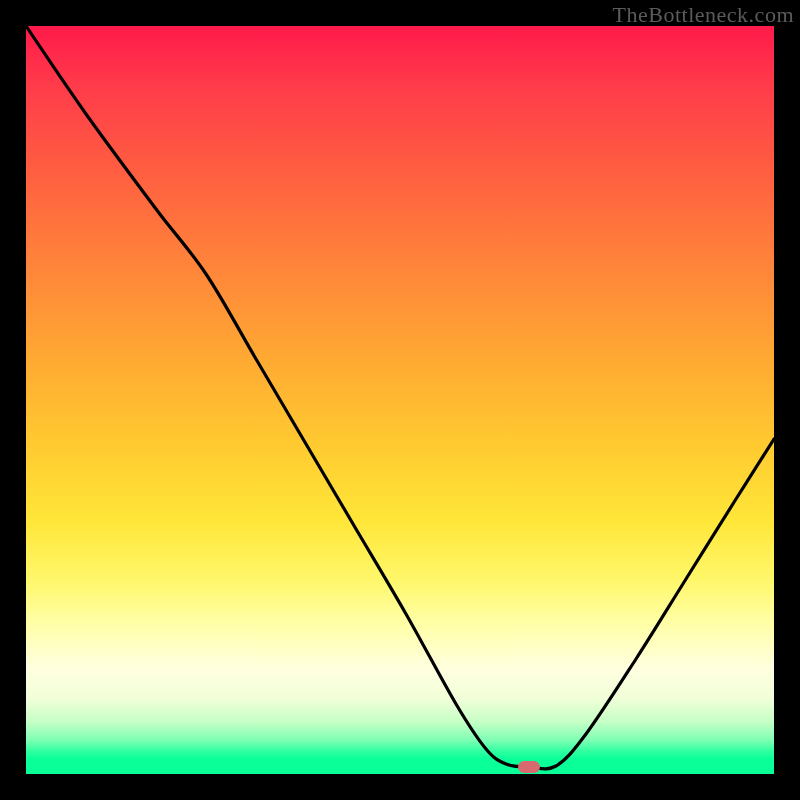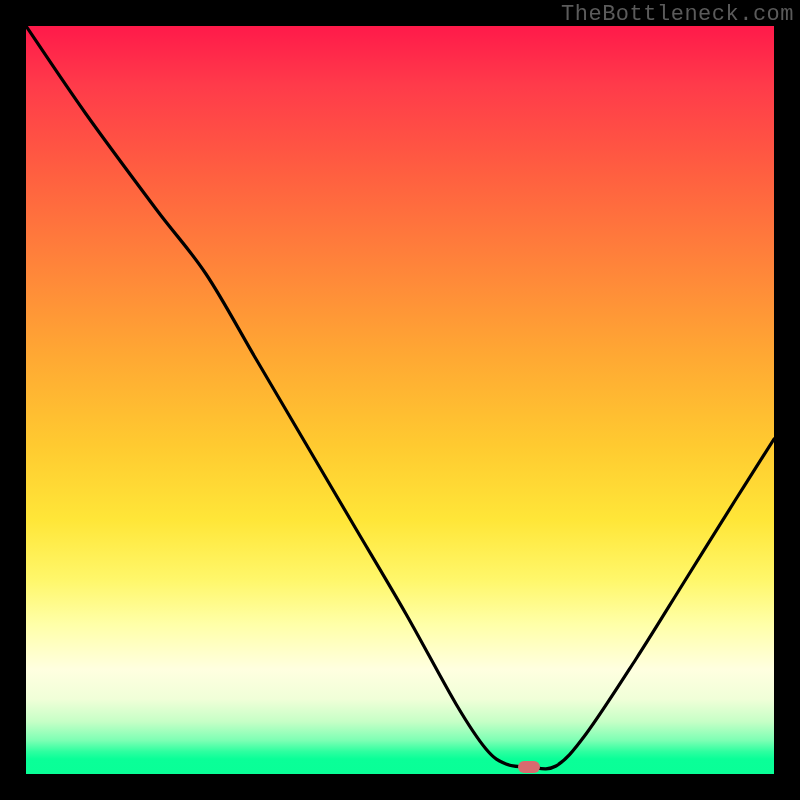--- a/index.html
+++ b/index.html
@@ -53,21 +53,21 @@
     width: 22px;
     height: 12px;
     border-radius: 6px;
     background: #d86a6f;
     transform: translate(-50%, -50%);
   }
   .watermark {
     position: absolute;
     top: 2px;
     right: 6px;
-    font-family: Liberation Mono, monospace;
+    font-family: Liberation Serif, serif;
     font-size: 22px;
     color: #5b5b5b;
     letter-spacing: 0.5px;
   }
 </style>
 </head>
 <body>
 
 <div class="frame">
   <div class="plot">

